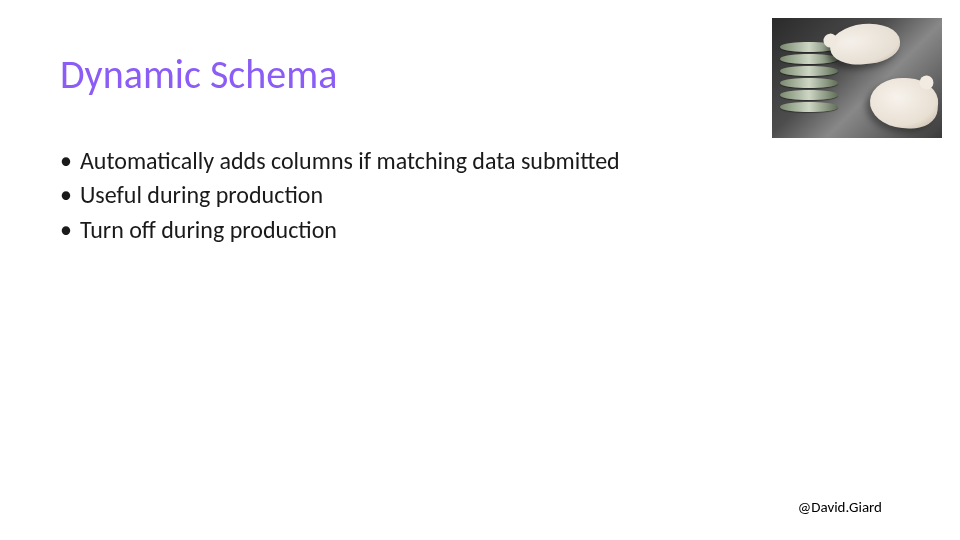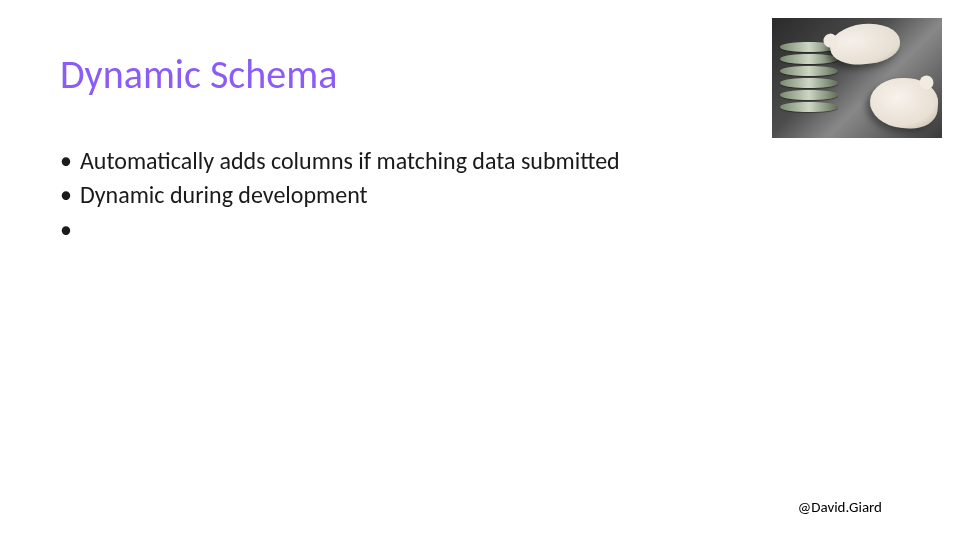--- a/index.html
+++ b/index.html
@@ -127,24 +127,25 @@
 
   <div class="title">Dynamic Schema</div>
 
   <div class="bullets">
     <div class="bullet">
       <span class="dot">•</span>
       <span>Automatically adds columns if matching data submitted</span>
     </div>
     <div class="bullet">
       <span class="dot">•</span>
-      <span>Dynamic during development</span>
+      <span>Useful during production</span>
     </div>
     <div class="bullet">
       <span class="dot">•</span>
+      <span>Turn off during production</span>
     </div>
   </div>
 
   <div class="image-placeholder" aria-label="white-mice-on-stack">
     <div class="stack">
       <div class="disk"></div>
       <div class="disk"></div>
       <div class="disk"></div>
       <div class="disk"></div>
       <div class="disk"></div>

